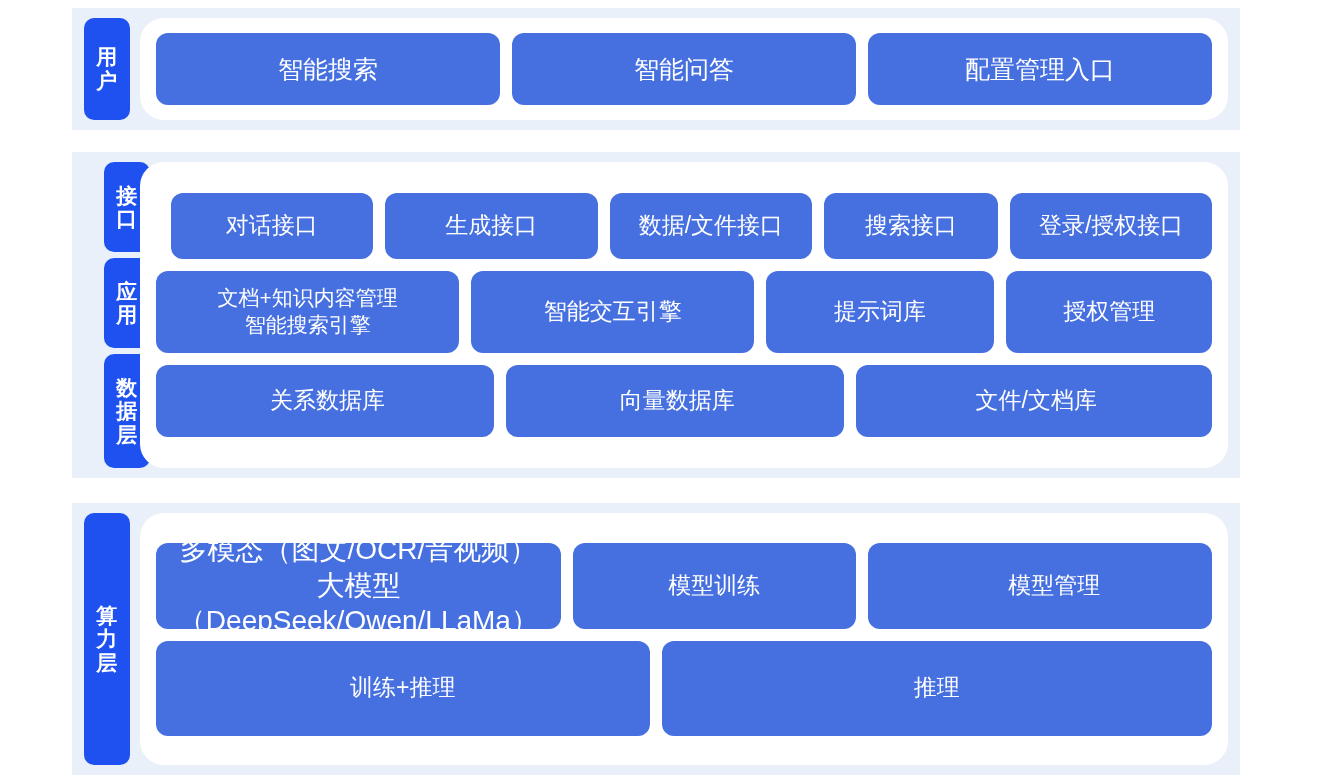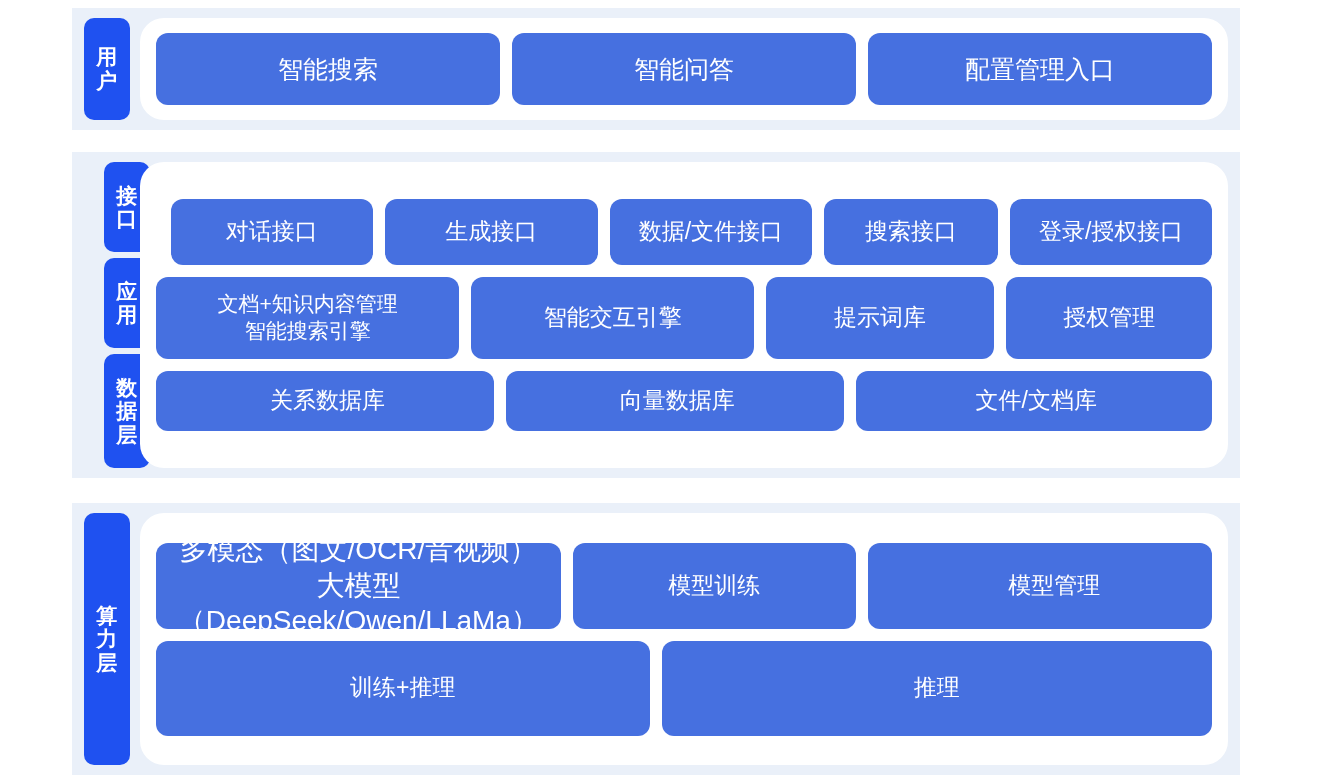--- a/index.html
+++ b/index.html
@@ -115,21 +115,21 @@
   
   #group-mid {
     top: 152px;
     height: 326px;
   }
   #group-mid .group-labels { justify-content: stretch; padding-left: 32px; }
   #group-mid .layer-tab { font-size: 21px; }
   #group-mid .node { font-size: 23px; }
   #row-interface .node { height: 66px; }
   #row-application .node { height: 82px; }
-  #row-data .node { height: 60px; padding-left: 15px; }
+  #row-data .node { height: 72px; padding-left: 15px; }
 
   
   #row-interface .node:nth-child(1) { flex: 2.02 1 0; margin-left: 15px; }
   #row-interface .node:nth-child(2) { flex: 2.15 1 0; }
   #row-interface .node:nth-child(3) { flex: 2.02 1 0; }
   #row-interface .node:nth-child(4) { flex: 1.72 1 0; }
   #row-interface .node:nth-child(5) { flex: 2.02 1 0; }
 
   #row-application .node:nth-child(1) { flex: 3.02 1 0; font-size: 21px; }
   #row-application .node:nth-child(2) { flex: 2.80 1 0; }

